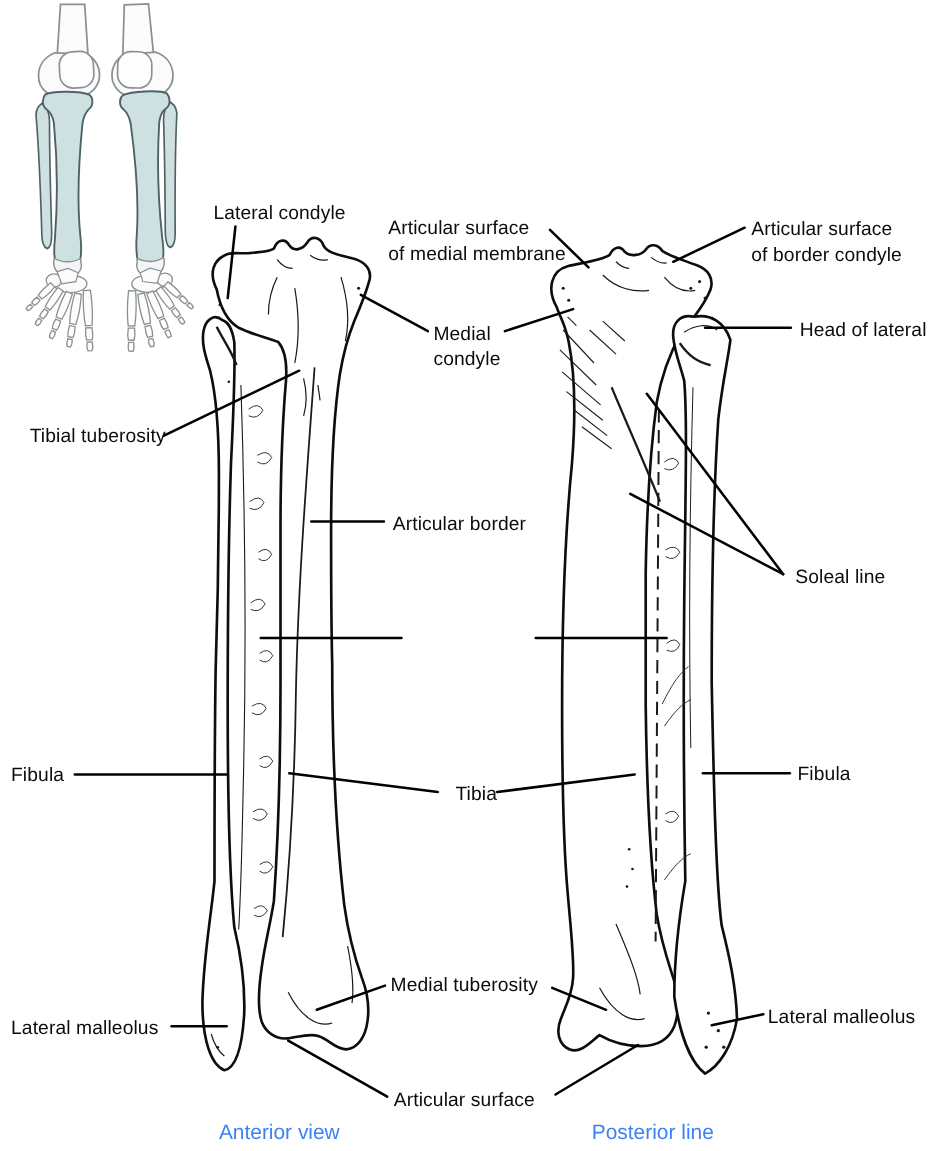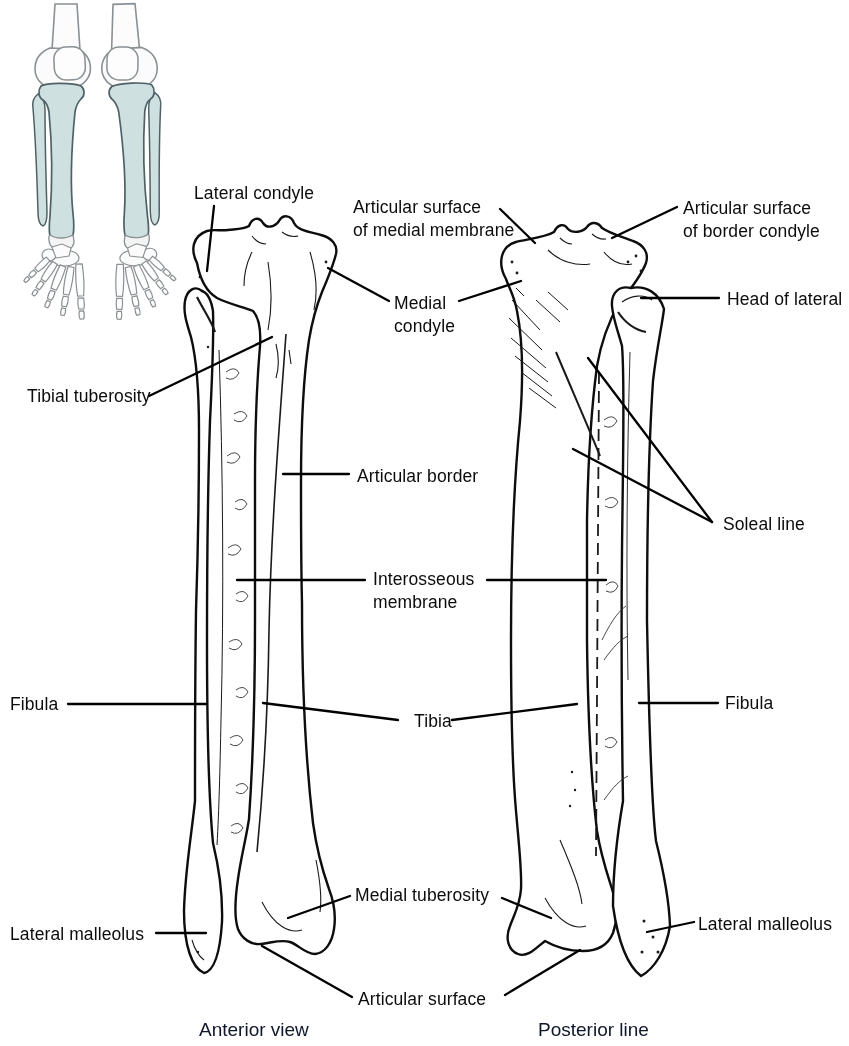--- a/index.html
+++ b/index.html
@@ -7,21 +7,21 @@
     position:relative;width:849px;height:1046px;background:#ffffff;overflow:hidden;
     font-family:"Liberation Sans",sans-serif;color:#000;
   }
   .stage svg{position:absolute;left:0;top:0;}
   .lbl{
     position:absolute;font-size:17.5px;line-height:23px;white-space:nowrap;
     letter-spacing:0.1px;color:#0c0c0c;
   }
   .lbl span{display:block;}
   .caption{
-    position:absolute;font-size:19px;line-height:22px;white-space:nowrap;color:#0f172a;
+    position:absolute;font-size:19px;line-height:22px;white-space:nowrap;color:#3b82f6;
   }
 </style>
 </head>
 <body>
 
 <div class="stage">
 
 <svg width="849" height="1046" viewBox="0 0 849 1046">
 
   <defs>
@@ -241,24 +241,20 @@
 </div>
 
 <div class="lbl" style="left:27px;top:385px">
   <span>Tibial tuberosity</span>
 </div>
 
 <div class="lbl" style="left:357px;top:465px">
   <span>Articular border</span>
 </div>
 
-<div class="lbl" style="left:373px;top:568px">
-  <span>Interosseous</span>
-  <span>membrane</span>
-</div>
 
 <div class="lbl" style="left:723px;top:513px">
   <span>Soleal line</span>
 </div>
 
 <div class="lbl" style="left:10px;top:693px">
   <span>Fibula</span>
 </div>
 
 <div class="lbl" style="left:414px;top:710px">

